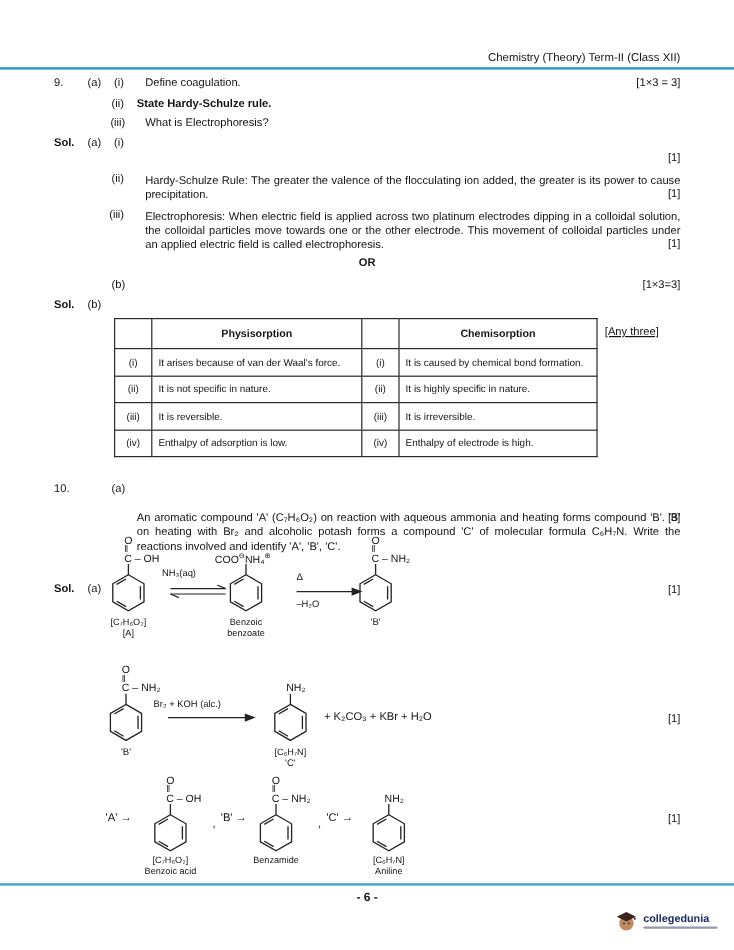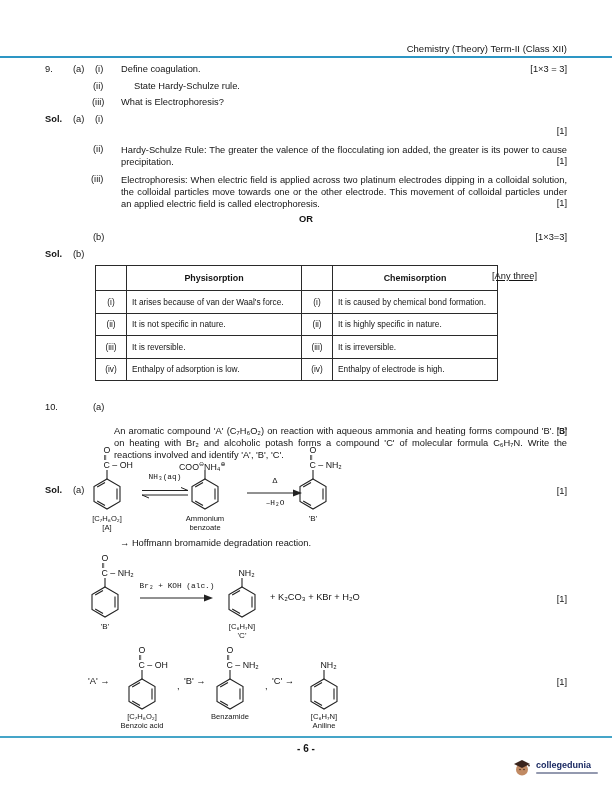--- a/index.html
+++ b/index.html
@@ -27,21 +27,21 @@
   
   .struct{position:absolute;width:64px;height:92px;}
   .fg{position:absolute;top:2px;left:50%;margin-left:-3.5px;white-space:nowrap;font-size:8.8px;}
   .fg span{display:block;line-height:8.6px;}
   .fg .dbl{font-size:8px;line-height:6.8px;}
   .fg1{position:absolute;top:16px;left:50%;margin-left:-3.5px;white-space:nowrap;font-size:8.8px;}
   .fgsalt{position:absolute;top:16px;left:50%;margin-left:-26px;white-space:nowrap;font-size:8.8px;}
   .fgsalt sup{font-size:6px;}
   .ringwrap{position:absolute;top:26px;left:50%;margin-left:-18px;}
   .flabel{position:absolute;left:-8px;width:80px;text-align:center;font-size:7.6px;white-space:nowrap;}
-  .arrlabel{position:absolute;text-align:center;font-size:7.8px;white-space:nowrap;font-family:Liberation Mono, monospace;}
+  .arrlabel{position:absolute;font-size:7.8px;white-space:nowrap;}
 
   
   .logo{position:absolute;right:14px;top:757px;display:flex;align-items:center;gap:4px;}
   .logo .txtcol{display:flex;flex-direction:column;}
   .logo .brand{font-size:9px;font-weight:bold;color:#1b2a63;line-height:10px;}
   .logo .tagline{width:62px;height:2px;background:#27335f;opacity:.5;margin-top:1.5px;border-radius:1px;}
 </style>
 </head>
 <body>
 
@@ -61,21 +61,21 @@
 
   <div class="t" style="top:43px;right:45px;font-size:9.5px;">Chemistry (Theory) Term-II (Class XII)</div>
   <div class="rule top"></div>
 
   <div class="t" style="left:45px;top:64px;">9.</div>
   <div class="t" style="left:73px;top:64px;">(a)</div>
   <div class="t" style="left:95px;top:64px;">(i)</div>
   <div class="t" style="left:121px;top:64px;">Define coagulation.</div>
   <div class="mark" style="top:64px;">[1×3 = 3]</div>
   <div class="t" style="left:93px;top:81px;">(ii)</div>
-  <div class="t" style="left:134px;top:81px;">State Hardy-Schulze rule.</div>
+  <div class="t" style="left:114px;top:81px;font-weight:bold;">State Hardy-Schulze rule.</div>
   <div class="t" style="left:92px;top:97px;">(iii)</div>
   <div class="t" style="left:121px;top:97px;">What is Electrophoresis?</div>
 
   <div class="t b" style="left:45px;top:114px;">Sol.</div>
   <div class="t" style="left:73px;top:114px;">(a)</div>
   <div class="t" style="left:95px;top:114px;">(i)</div>
   <div class="mark" style="top:126px;">[1]</div>
   <div class="t" style="left:93px;top:144px;">(ii)</div>
   <div class="t j" style="left:121px;top:144px;width:446px;">Hardy-Schulze Rule: The greater the valence of the flocculating ion added, the greater is its power to cause precipitation.</div>
   <div class="mark" style="top:156px;">[1]</div>
@@ -123,21 +123,21 @@
       <td class="txt">It is irreversible.</td>
     </tr>
     <tr>
       <td class="lab">(iv)</td>
       <td class="txt">Enthalpy of adsorption is low.</td>
       <td class="lab">(iv)</td>
       <td class="txt">Enthalpy of electrode is high.</td>
     </tr>
   </tbody>
     </table>
-  <div class="t" style="left:492px;top:271px;text-decoration:underline;">[Any three]</div>
+  <div class="t" style="left:504px;top:271px;text-decoration:underline;">[Any three]</div>
 
   <div class="t" style="left:45px;top:402px;">10.</div>
   <div class="t" style="left:93px;top:402px;">(a)</div>
   <div class="t j" style="left:114px;top:402px;width:453px;margin-top:23px;">An aromatic compound 'A' (C₇H₆O₂) on reaction with aqueous ammonia and heating forms compound 'B'. 'B' on heating with Br₂ and alcoholic potash forms a compound 'C' of molecular formula C₆H₇N. Write the reactions involved and identify 'A', 'B', 'C'.</div>
   <div class="mark" style="top:426px;">[3]</div>
 
   <div class="t b" style="left:45px;top:485px;">Sol.</div>
   <div class="t" style="left:73px;top:485px;">(a)</div>
 
   <div class="struct" style="left:75px;top:444px;">
@@ -161,21 +161,21 @@
     <path d="M1,8 l7,3" stroke="#222" stroke-width="1" fill="none"></path>
   </svg>
 
   <div class="struct" style="left:173px;top:444px;">
     <div class="fgsalt">
       <span>COO</span><sup>⊖</sup><span>NH₄</span><sup>⊕</sup>
     </div>
     <svg class="ringwrap" width="36" height="42">
         <use href="#benzene"></use>
       </svg>
-    <div class="flabel" style="top:70px;">Ammonium</div>
+    <div class="flabel" style="top:70px;">Benzoic</div>
     <div class="flabel" style="top:79px;">benzoate</div>
   </div>
 
   <div class="arrlabel" style="left:247px;top:476px;width:56px;font-size:8px;">Δ</div>
   <svg class="t" style="left:247px;top:489px;" width="56" height="10">
     <line x1="0" y1="4" x2="49" y2="4" stroke="#222" stroke-width="1"></line>
     <path d="M55,4 L46,0.5 L46,7.5 Z" fill="#222"></path>
   </svg>
   <div class="arrlabel" style="left:247px;top:499px;width:56px;">–H₂O</div>
 
@@ -185,21 +185,20 @@
       <span class="dbl">‖</span>
       <span>C – NH₂</span>
     </div>
     <svg class="ringwrap" width="36" height="42">
         <use href="#benzene"></use>
       </svg>
     <div class="flabel" style="top:70px;font-size:8px;">'B'</div>
   </div>
   <div class="mark" style="top:486px;">[1]</div>
 
-  <div class="t" style="left:120px;top:538px;">→ Hoffmann bromamide degradation reaction.</div>
 
   <div class="struct" style="left:73px;top:552px;">
     <div class="fg">
       <span>O</span>
       <span class="dbl">‖</span>
       <span>C – NH₂</span>
     </div>
     <svg class="ringwrap" width="36" height="42">
         <use href="#benzene"></use>
       </svg>

